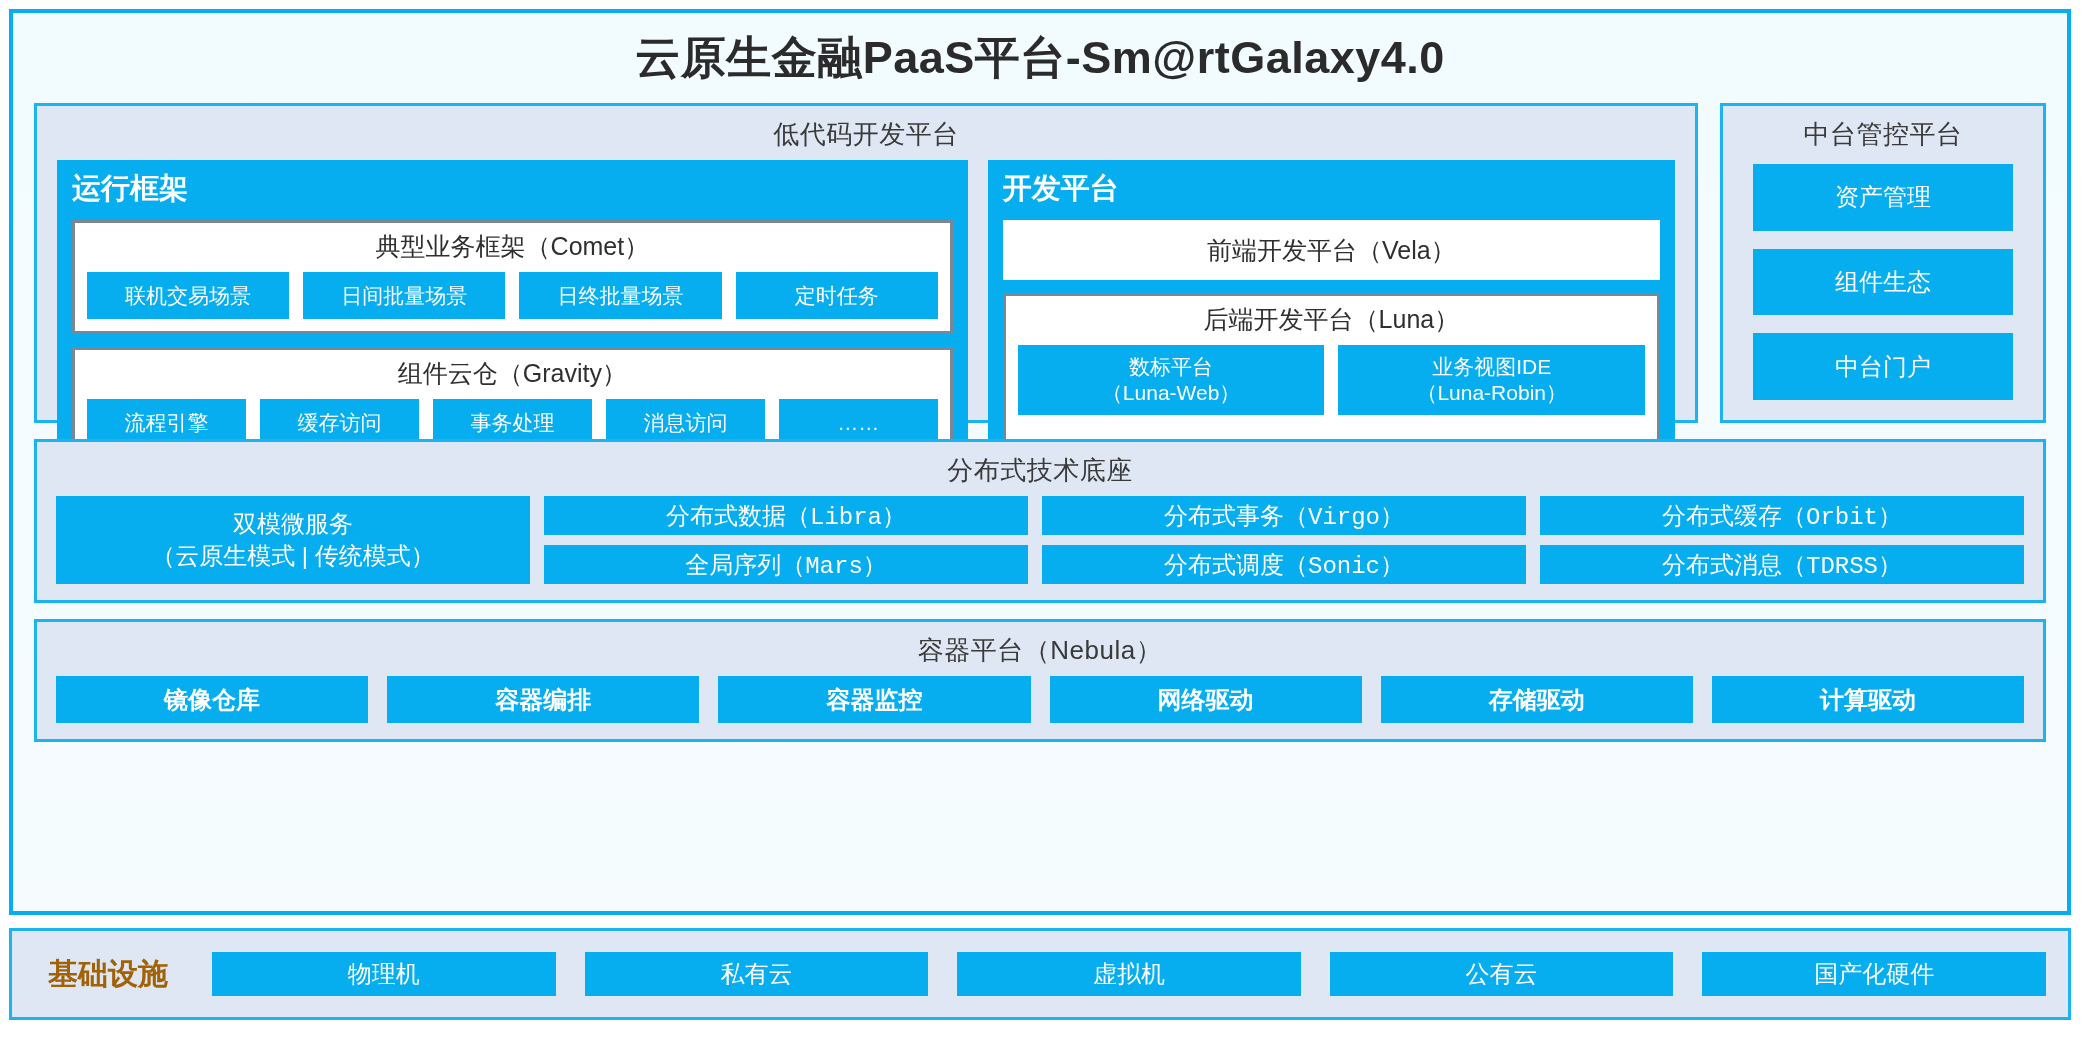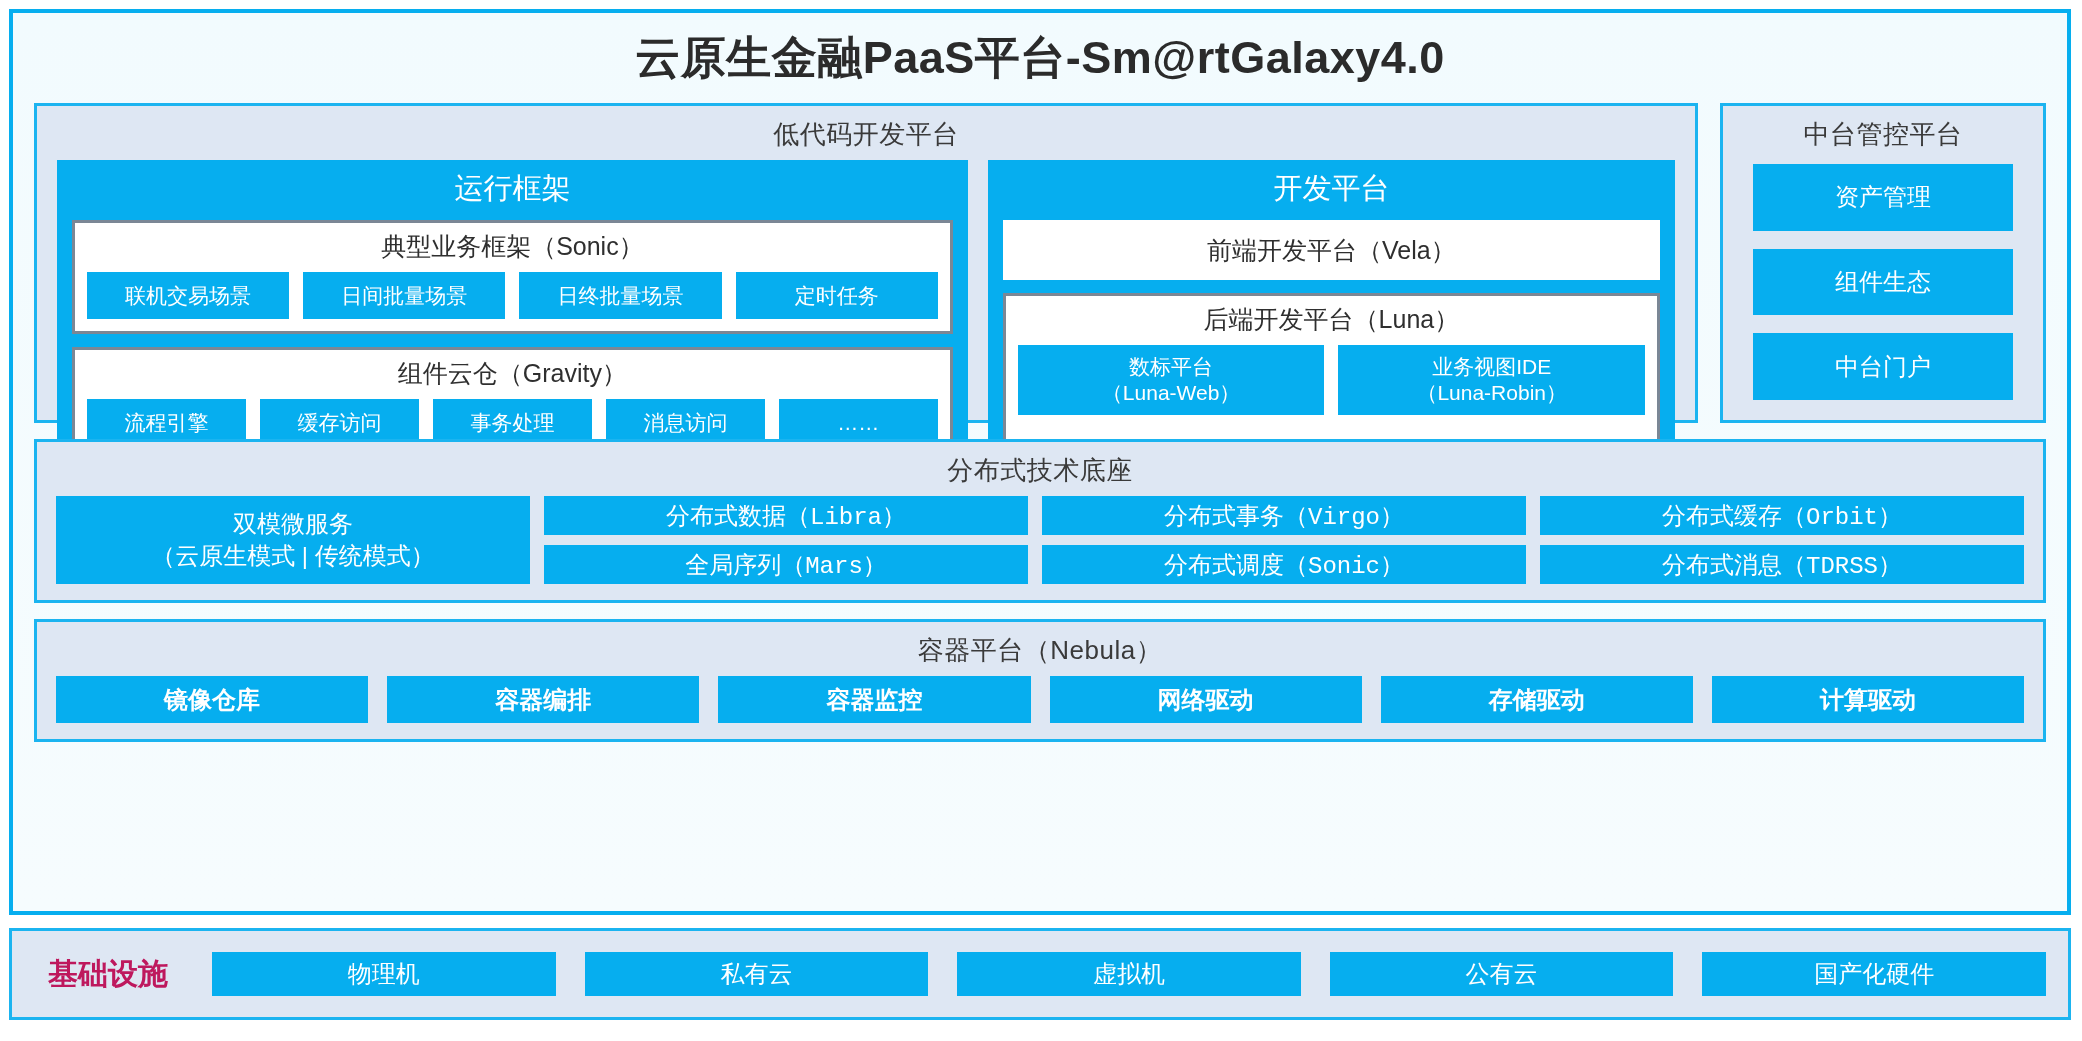--- a/index.html
+++ b/index.html
@@ -75,24 +75,23 @@
   }
 
   
   .bluecard {
     background: #06AEEF;
     display: flex;
     flex-direction: column;
     padding: 0 15px 15px 15px;
   }
   .bluecard-title {
-    text-align: center;
     color: #ffffff;
     font-size: 29px;
-    font-weight: 400;
+    font-weight: 700;
     padding: 9px 0 11px 0;
   }
   .runtime-card { flex: 1 1 57%; }
   .devplat-card { flex: 1 1 43%; }
 
   
   .whitebox {
     background: #ffffff;
     border: 3px solid #7B8795;
     display: flex;
@@ -190,21 +189,21 @@
   
   .infra-bar {
     flex: 0 0 92px;
     border: 3px solid #1BB4F0;
     background: #DEE7F3;
     display:flex; align-items:center;
     padding: 0 22px 0 36px;
     gap: 29px;
   }
   .infra-label {
-    font-size: 30px; font-weight: 700; color:#be185d;
+    font-size: 30px; font-weight: 700; color:#a16207;
     flex: 0 0 auto; margin-right: 15px;
   }
   .infra-cell {
     flex:1; background:#06AEEF; color:#fff;
     height: 44px;
     display:flex; align-items:center; justify-content:center;
     font-size: 24px;
   }
 </style>
 </head>
@@ -222,21 +221,21 @@
         <div class="panel-title">低代码开发平台</div>
 
         <div class="lowcode-body">
 
           <div class="bluecard runtime-card">
             <div class="bluecard-title">运行框架</div>
 
             <div class="runtime-inner">
 
               <div class="whitebox runtime-group">
-                <div class="whitebox-title">典型业务框架（Sonic）</div>
+                <div class="whitebox-title">典型业务框架（Comet）</div>
                 <div class="chip-row">
                   <div class="chip">联机交易场景</div>
                   <div class="chip">日间批量场景</div>
                   <div class="chip">日终批量场景</div>
                   <div class="chip">定时任务</div>
                 </div>
               </div>
 
               <div class="whitebox runtime-group">
                 <div class="whitebox-title">组件云仓（Gravity）</div>

